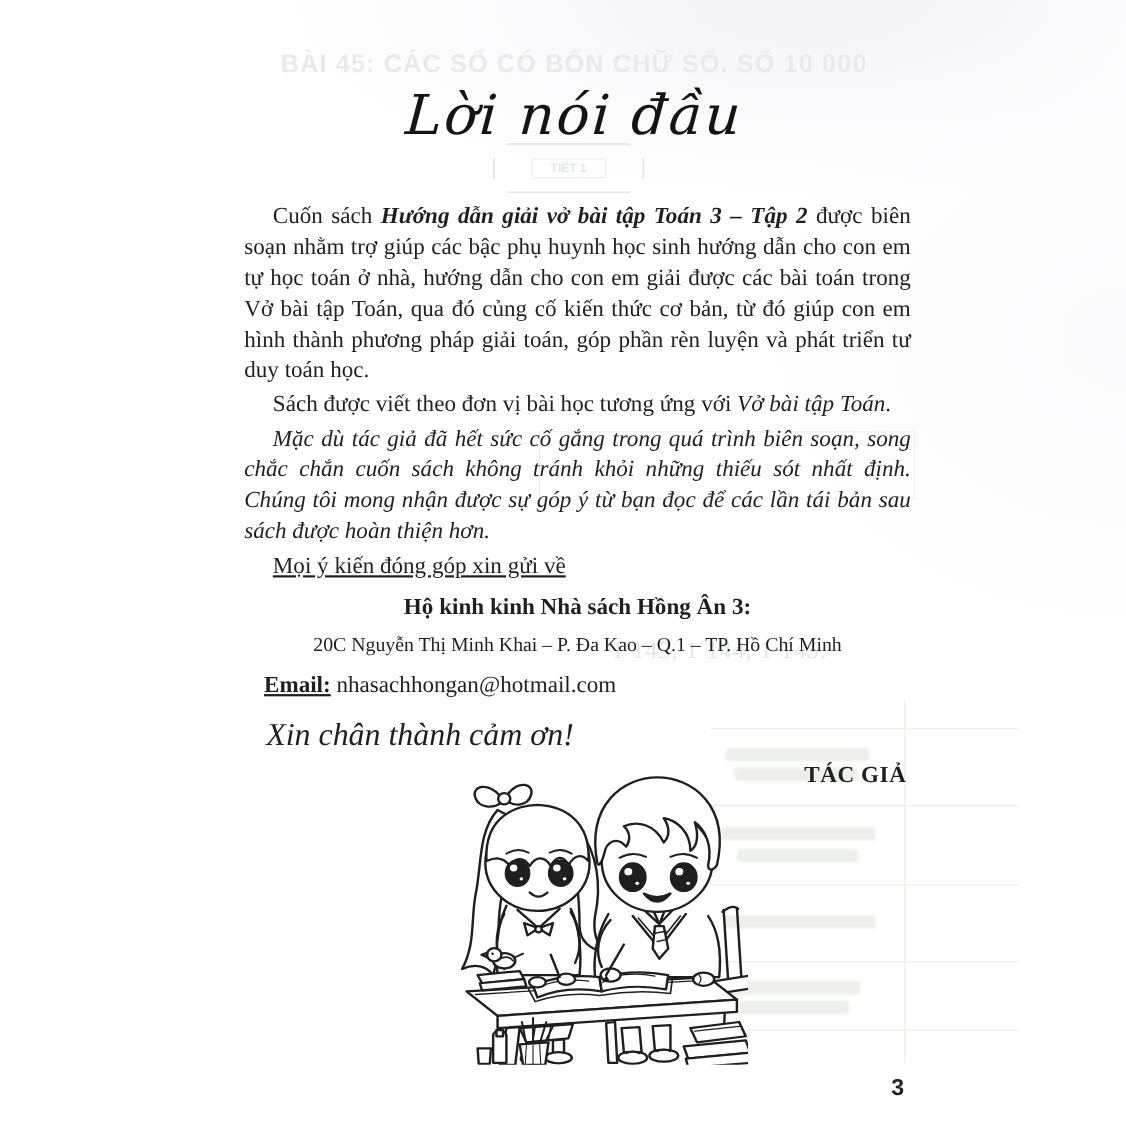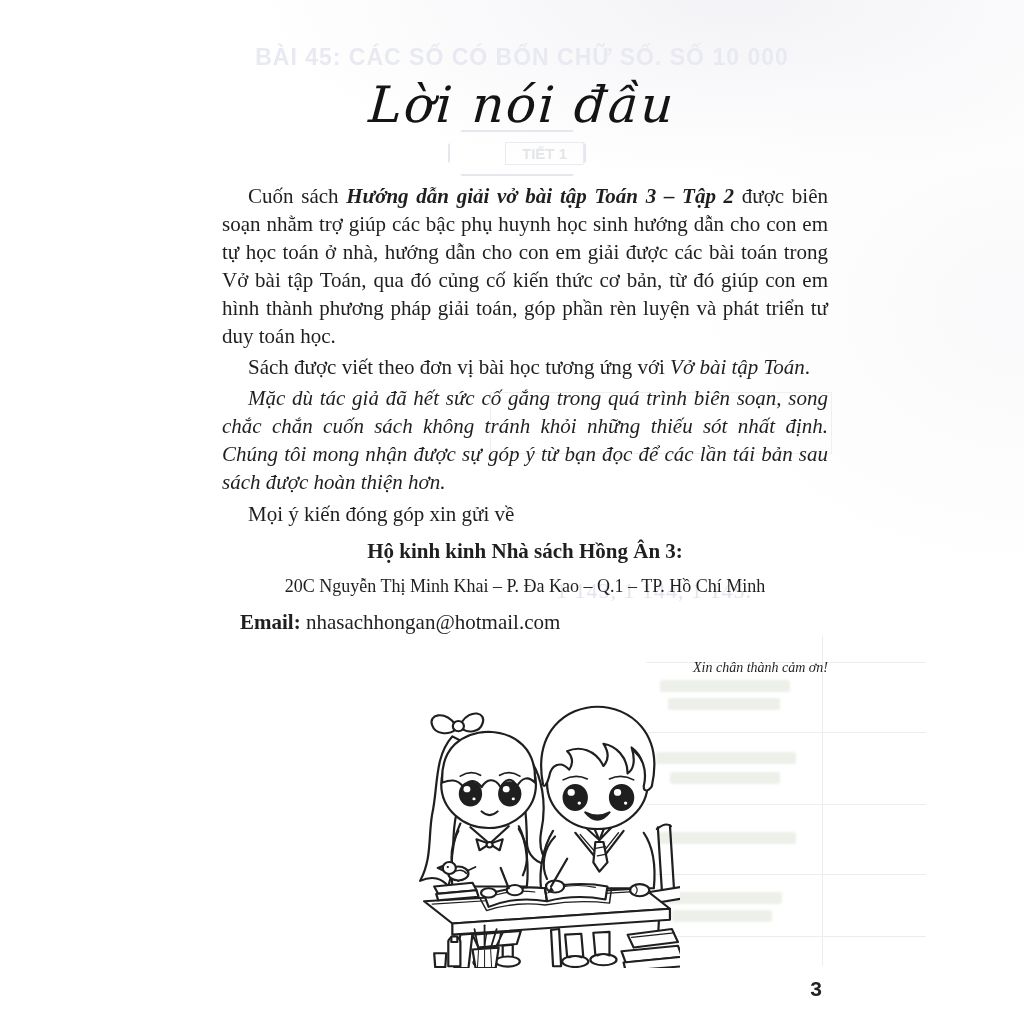--- a/index.html
+++ b/index.html
@@ -16,22 +16,22 @@
   
   .bleed-header {
     position:absolute; top:44px; left:212px; width:620px; text-align:center;
     font-family:"Liberation Sans", sans-serif; font-weight:700; font-size:23px;
     color:#e9eaf1; letter-spacing:1px; white-space:nowrap;
   }
   .tiet-badge {
     position:absolute; top:130px; left:448px; width:138px; height:46px;
     border:2px solid #e4e8ec; color:#e2e6ea;
     clip-path:polygon(10% 0,90% 0,100% 32%,100% 68%,90% 100%,10% 100%,0 68%,0 32%);
-    display:flex; align-items:center; justify-content:flex-end;
-    font-family:"Liberation Sans", sans-serif; font-weight:700; font-size:15px;
+    display:flex; align-items:center; justify-content:center;
+    font-family:"Liberation Sans", sans-serif; font-weight:700; font-size:11px;
   }
   .tiet-badge .inner { border:1px solid #e8ecef; padding:2px 16px; }
   .bleed-numbers {
     position:absolute; top:578px; left:556px; width:320px;
     font-size:22px; color:#e2e5ee; letter-spacing:1px;
   }
   .bleed-box {
     position:absolute; top:392px; left:490px; width:342px; height:62px;
     border:1px solid #eeeef3;
   }
@@ -47,29 +47,29 @@
     font-weight:500; font-size:50px; letter-spacing:2px; transform:skewX(-4deg);
     color:#141414;
   }
   .text-block {
     position:absolute; top:182px; left:222px; width:606px;
     font-size:21px; line-height:28px; text-align:justify; z-index:2;
   }
   .text-block p { margin:0; text-indent:26px; }
   .p2 { margin-top:3px !important; white-space:nowrap; }
   .p3 { margin-top:3px !important;font-style:italic; }
-  .p4 { margin-top:4px !important; }
+  .p4 { margin-top:4px !important;text-decoration:underline; }
   .publisher { margin-top:9px !important; text-indent:0 !important; text-align:center; font-weight:700; }
   .address   { margin-top:7px !important; text-indent:0 !important; text-align:center; white-space:nowrap; font-size:18px; }
   .email-line{ margin-top:8px !important; text-indent:18px !important; text-align:left; }
-  .thanks    { margin-top:18px !important; text-indent:20px !important; font-style:italic; font-size:14px; text-align:right; }
+  .thanks    { margin-top:18px !important; text-indent:20px !important; font-style:italic; font-size:29px; text-align:left; }
   .author-line{ margin-top:8px !important; text-indent:0 !important; text-align:right; font-weight:700; letter-spacing:.5px; padding-right:4px; }
   .book-title-em { font-weight:700; font-style:italic; }
   .em { font-style:italic; }
-  .bold { font-weight:700; }
+  .bold { font-weight:700;text-decoration:underline; }
 
   .illustration { position:absolute; left:408px; top:690px; width:272px; height:278px; z-index:1; }
 
   .page-number {
     position:absolute; left:796px; top:977px; width:40px; text-align:center;
     font-family:"Liberation Sans", sans-serif; font-weight:700; font-size:21px; color:#222;
   }
 </style>
 </head>
 <body>
@@ -102,20 +102,21 @@
 
   <div class="text-block">
     <p class="p1"><span>Cuốn sách </span><span class="book-title-em">Hướng dẫn giải vở bài tập Toán 3 – Tập 2</span><span> được biên soạn nhằm trợ giúp các bậc phụ huynh học sinh hướng dẫn cho con em tự học toán ở nhà, hướng dẫn cho con em giải được các bài toán trong Vở bài tập Toán, qua đó củng cố kiến thức cơ bản, từ đó giúp con em hình thành phương pháp giải toán, góp phần rèn luyện và phát triển tư duy toán học.</span></p>
     <p class="p2"><span>Sách được viết theo đơn vị bài học tương ứng với </span><span class="em">Vở bài tập Toán</span><span>.</span></p>
     <p class="p3">Mặc dù tác giả đã hết sức cố gắng trong quá trình biên soạn, song chắc chắn cuốn sách không tránh khỏi những thiếu sót nhất định. Chúng tôi mong nhận được sự góp ý từ bạn đọc để các lần tái bản sau sách được hoàn thiện hơn.</p>
     <p class="p4">Mọi ý kiến đóng góp xin gửi về</p>
     <p class="publisher">Hộ kinh kinh Nhà sách Hồng Ân 3:</p>
     <p class="address">20C Nguyễn Thị Minh Khai – P. Đa Kao – Q.1 – TP. Hồ Chí Minh</p>
     <p class="email-line"><span class="bold">Email:</span>&nbsp;<span>nhasachhongan@hotmail.com</span></p>
     <p class="thanks">Xin chân thành cảm ơn!</p>
+    <p class="author-line">TÁC GIẢ</p>
   </div>
 
   <svg class="illustration" viewBox="0 0 270 300" preserveAspectRatio="none" xmlns="http://www.w3.org/2000/svg">
     <g stroke="#1f1f1f" stroke-width="2.2" fill="#ffffff" stroke-linecap="round" stroke-linejoin="round">
 
       <path d="M248,148 L252,216" fill="none"></path>
       <path d="M260,146 L264,214" fill="none"></path>
       <path d="M247,150 Q256,142 261,147" fill="none"></path>
       <path d="M240,218 L274,212 L278,224 L244,230 Z"></path>
       <path d="M250,230 L248,270" fill="none"></path>

